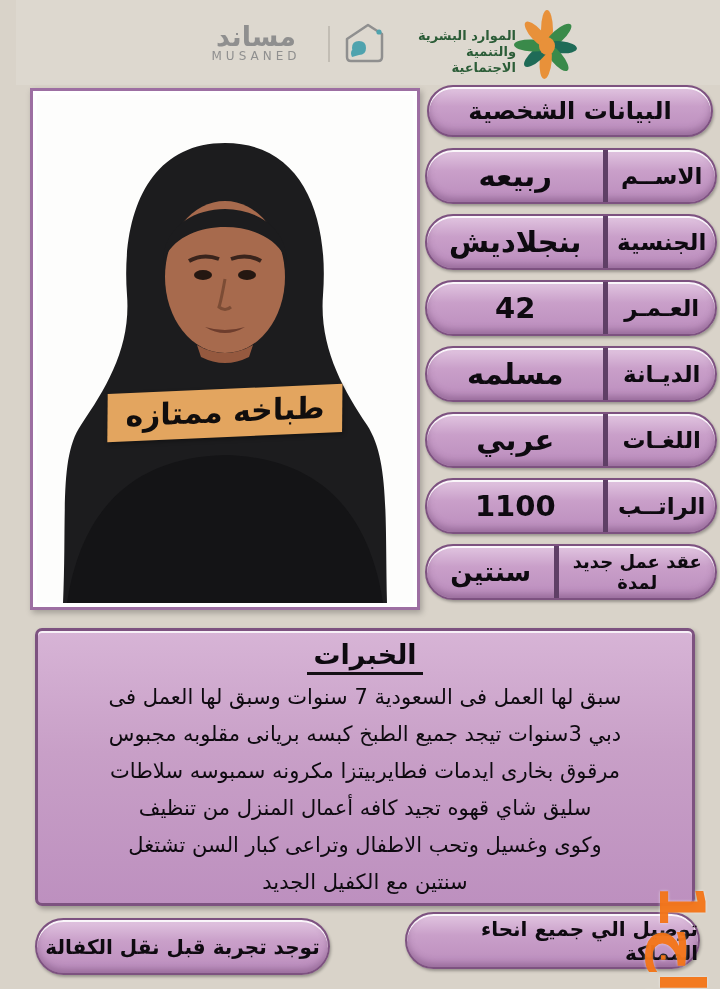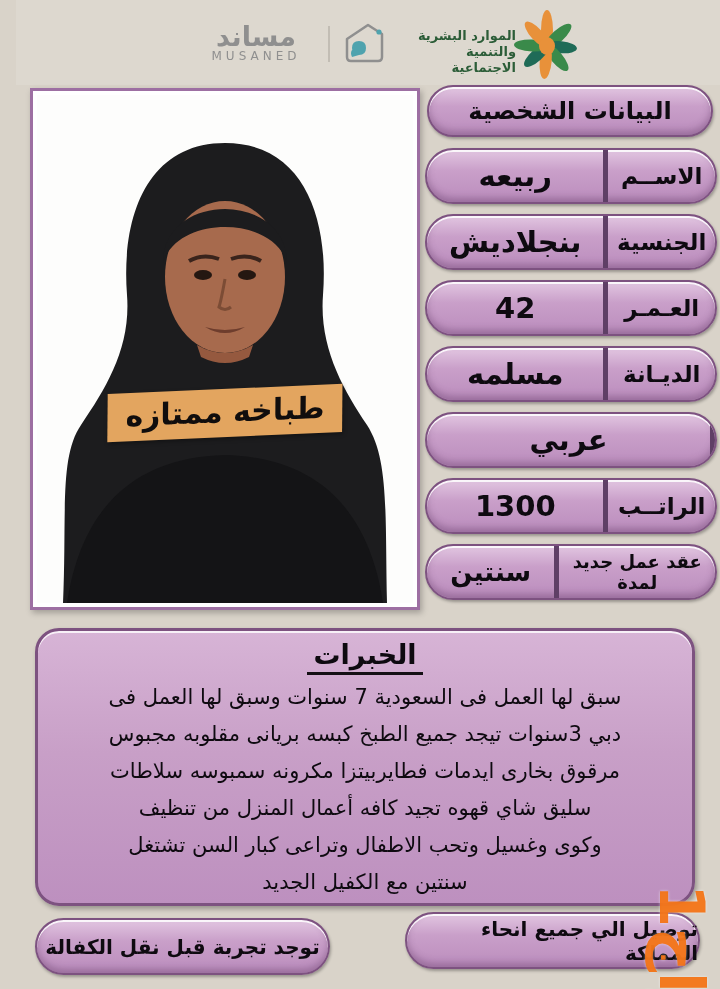--- a/index.html
+++ b/index.html
@@ -26,21 +26,21 @@
   .col{position:absolute;left:425px;top:85px;width:292px;}
   .title-pill{height:52px;display:flex;align-items:center;justify-content:center;font-size:24px;margin:0 4px 11px 2px;}
   .field{height:56px;margin-bottom:10px;display:flex;align-items:stretch;overflow:hidden;}
   .field .lbl{flex:0 0 37%;display:flex;align-items:center;justify-content:center;font-size:23px;text-align:center;}
   .field .sep{flex:0 0 5px;background:#5f3f66;}
   .field .val{flex:1;display:flex;align-items:center;justify-content:center;font-size:29px;}
   .field.wide .lbl{flex:0 0 54%;font-size:18px;}
   .field.wide .val{font-size:26px;border-radius:19px;}
 
   
-  .exp{position:absolute;left:35px;top:628px;width:660px;height:278px;background:linear-gradient(180deg,#d7b4d6 0%,#c89fc7 45%,#bd90bf 100%);border:3px solid #7d5280;border-radius:24px;box-shadow:inset 0 2px 0 rgba(255,255,255,.8),2px 3px 5px rgba(0,0,0,.3);text-align:center;color:#0e0a10;overflow:hidden;}
+  .exp{position:absolute;left:35px;top:628px;width:660px;height:278px;background:linear-gradient(180deg,#d7b4d6 0%,#c89fc7 45%,#bd90bf 100%);border:3px solid #7d5280;border-radius:7px;box-shadow:inset 0 2px 0 rgba(255,255,255,.8),2px 3px 5px rgba(0,0,0,.3);text-align:center;color:#0e0a10;overflow:hidden;}
   .exp-title{display:inline-block;font-size:27px;font-weight:bold;margin:8px auto 4px;border-bottom:3px solid #151015;padding:0 6px 2px;}
   .exp-line{font-size:21px;font-weight:normal;line-height:37px;white-space:nowrap;}
 
   
   .foot-pill{position:absolute;height:57px;width:295px;display:flex;align-items:center;justify-content:center;font-size:20px;}
   .fp-left{left:35px;top:918px;}
   .fp-right{left:405px;top:912px;}
 
   
   .watermark{position:absolute;left:718px;top:884px;transform:rotate(90deg);transform-origin:0 0;font-size:62px;font-weight:bold;color:rgba(243,112,15,.92);white-space:nowrap;z-index:9;letter-spacing:1px;text-shadow:0 0 3px rgba(255,255,255,.55);}
@@ -132,28 +132,29 @@
       <div class="val">42</div>
     </div>
 
     <div class="pill field">
       <div class="lbl">الديـانة</div>
       <div class="sep"></div>
       <div class="val">مسلمه</div>
     </div>
 
     <div class="pill field">
+      <div class="lbl">اللغـات</div>
       <div class="sep"></div>
       <div class="val">عربي</div>
     </div>
 
     <div class="pill field">
       <div class="lbl">الراتــب</div>
       <div class="sep"></div>
-      <div class="val">1300</div>
+      <div class="val">1100</div>
     </div>
 
     <div class="pill field wide">
       <div class="lbl">عقد عمل جديد لمدة</div>
       <div class="sep"></div>
       <div class="val">سنتين</div>
     </div>
   </div>
 
   <div class="exp">

